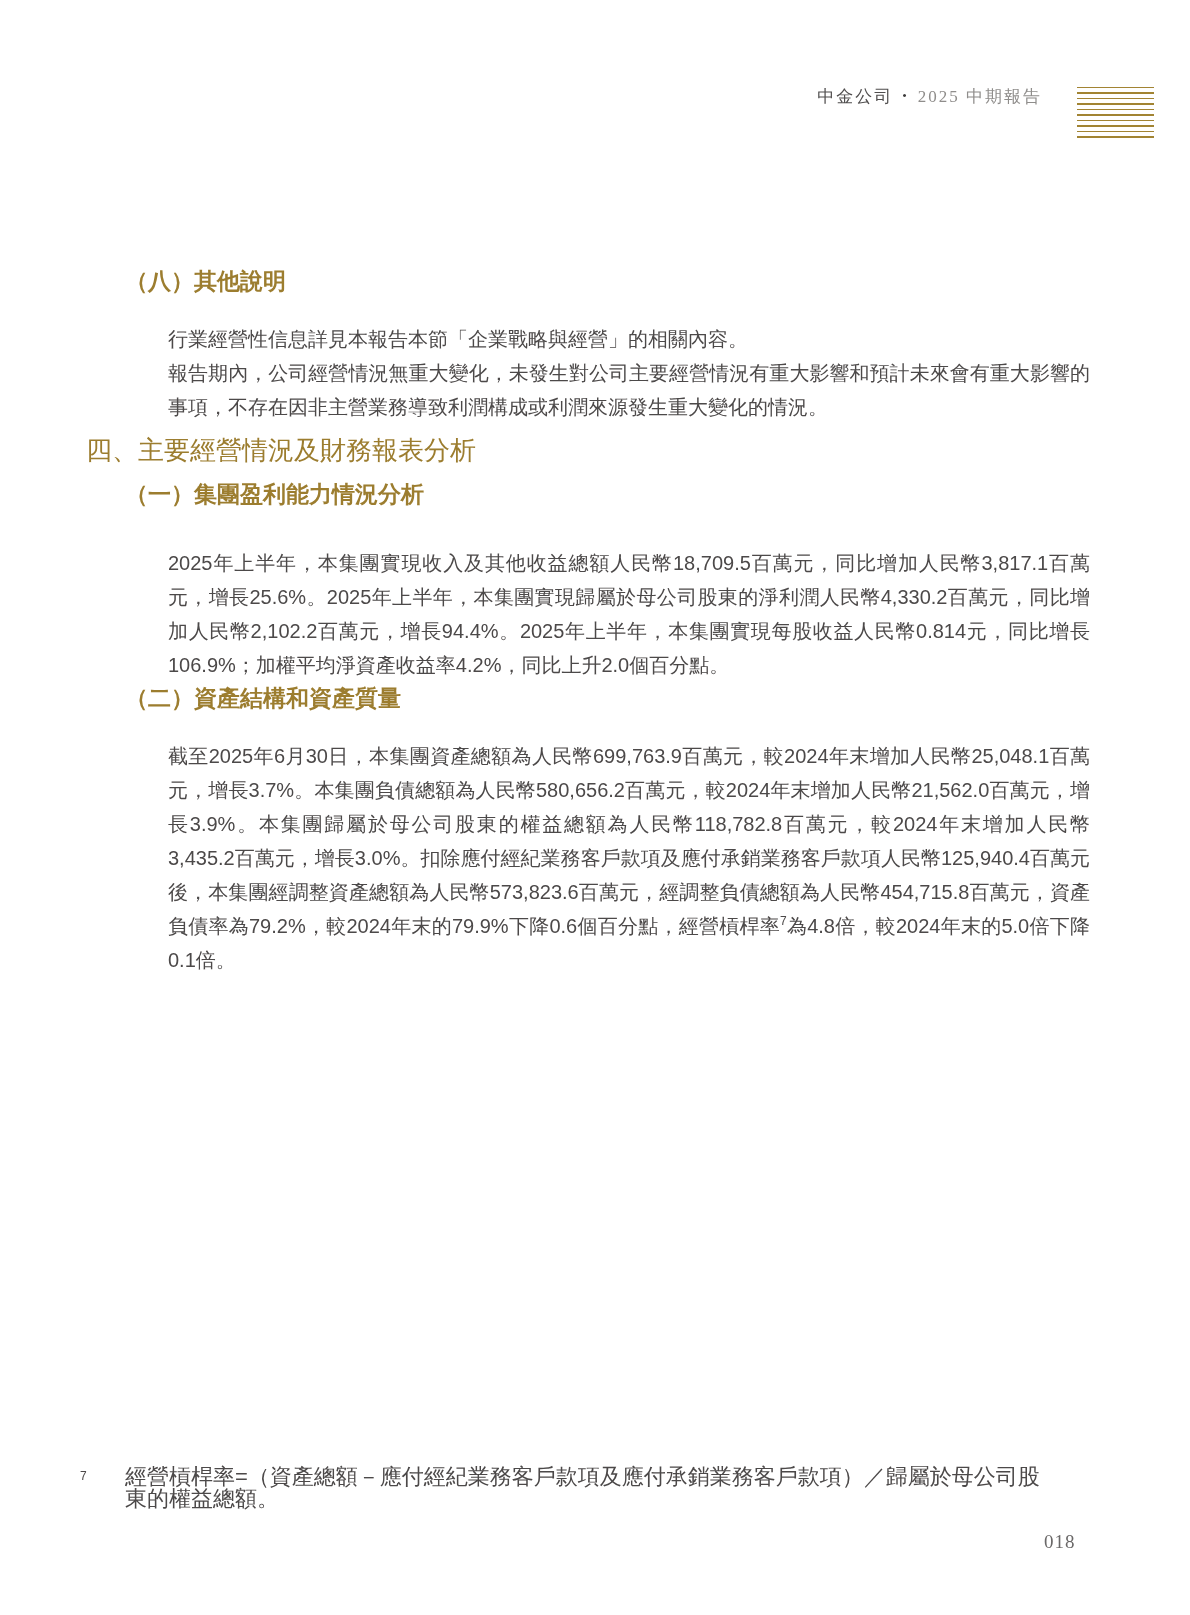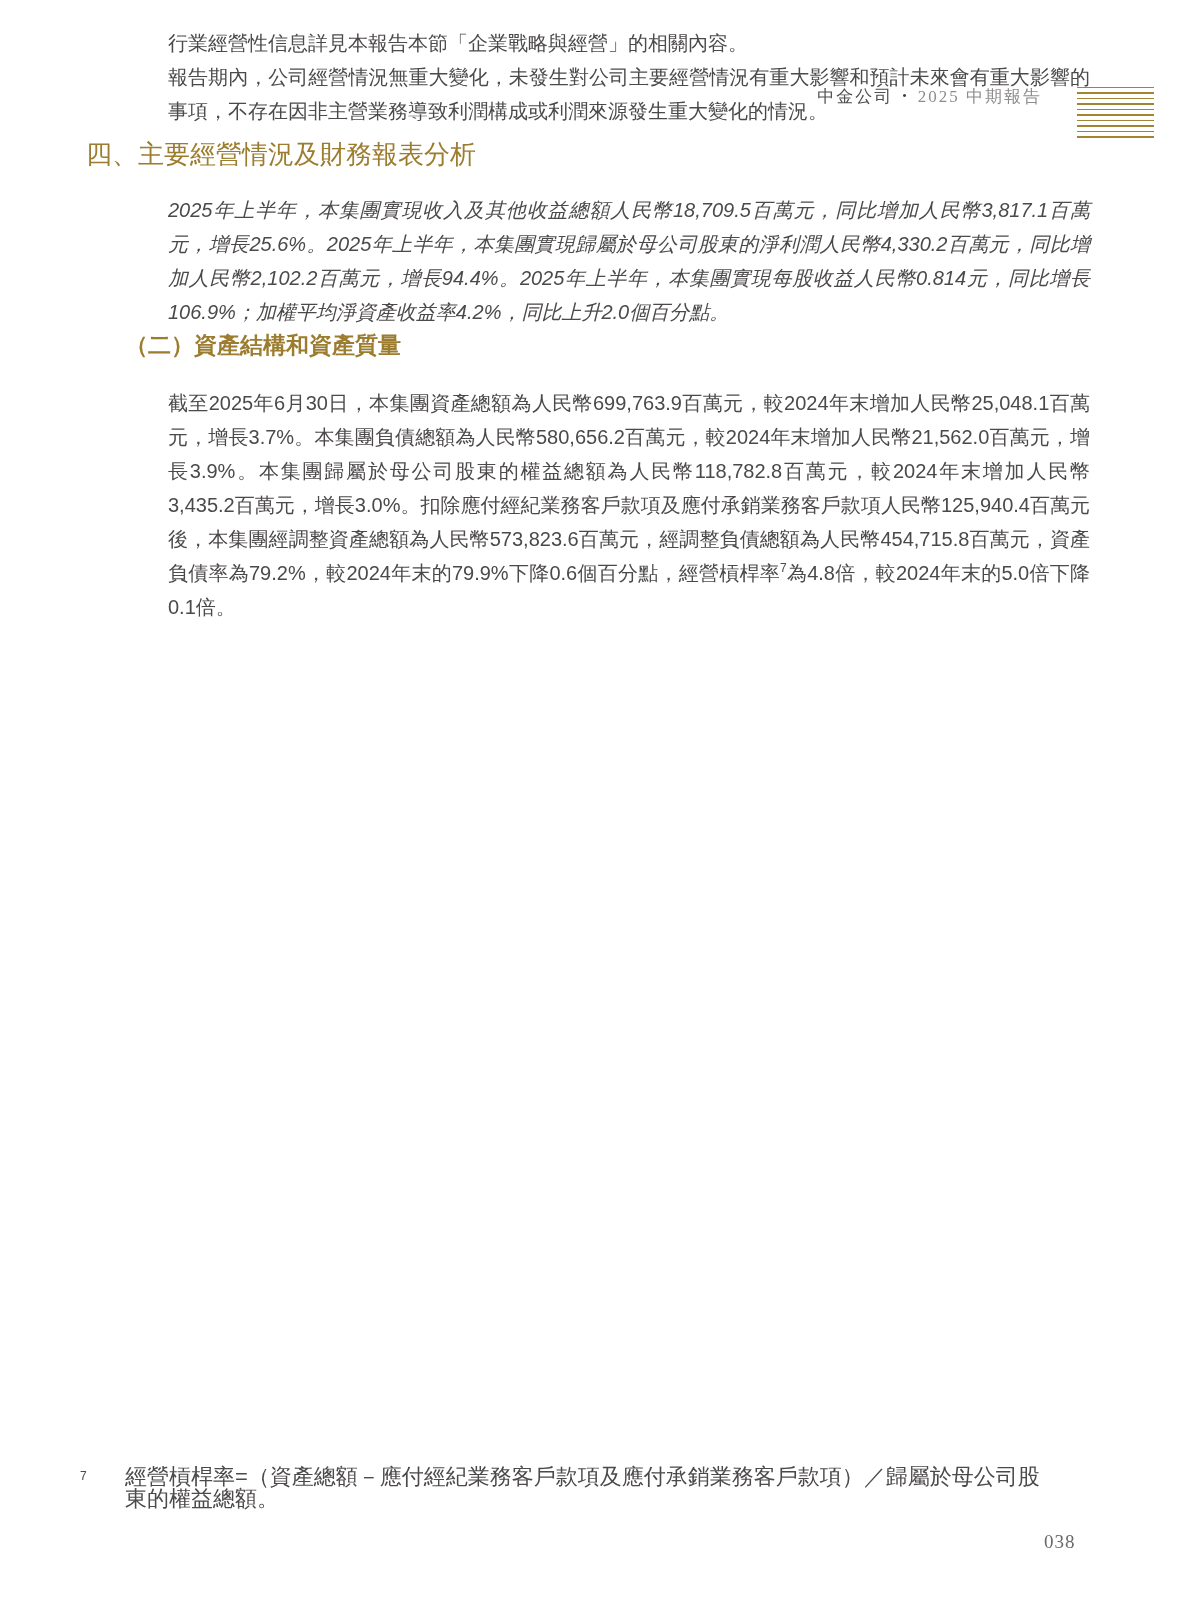--- a/index.html
+++ b/index.html
@@ -66,21 +66,21 @@
   .body {
     margin: 0 0 0 168px;
     width: 922px;
     font-size: 20px;
     line-height: 34px;
     color: #4c4949;
     text-align: justify;
   }
   .mt-after-h  { margin-top: 26px; }
   .mt-para     { }
-  .mt-para-sm  { margin-top: 23px; font-style: italic; }
+  .mt-para-sm  { margin-top: 37px; }
 
   .sup-ref {
     font-size: 12px;
     vertical-align: super;
     line-height: 0;
   }
 
   
   .footnote {
     position: absolute;
@@ -118,37 +118,39 @@
 <div class="doc">
 
   <div class="header">
     <span class="hdr-company">中金公司</span><span class="hdr-dot">•</span><span class="hdr-report">2025 中期報告</span>
   </div>
 
   <div class="stripes"></div>
 
   <div class="content">
 
+    <h2 class="h-sub h-first">（八）其他說明</h2>
 
     <p class="body mt-after-h">行業經營性信息詳見本報告本節「企業戰略與經營」的相關內容。</p>
 
     <p class="body mt-para">報告期內，公司經營情況無重大變化，未發生對公司主要經營情況有重大影響和預計未來會有重大影響的事項，不存在因非主營業務導致利潤構成或利潤來源發生重大變化的情況。</p>
 
     <h1 class="h-main">四、主要經營情況及財務報表分析</h1>
 
+    <h2 class="h-sub h-one">（一）集團盈利能力情況分析</h2>
 
 
     <p class="body mt-para-sm">2025年上半年，本集團實現收入及其他收益總額人民幣18,709.5百萬元，同比增加人民幣3,817.1百萬元，增長25.6%。2025年上半年，本集團實現歸屬於母公司股東的淨利潤人民幣4,330.2百萬元，同比增加人民幣2,102.2百萬元，增長94.4%。2025年上半年，本集團實現每股收益人民幣0.814元，同比增長106.9%；加權平均淨資產收益率4.2%，同比上升2.0個百分點。</p>
 
     <h2 class="h-sub h-two">（二）資產結構和資產質量</h2>
 
     <p class="body mt-after-h"><span>截至2025年6月30日，本集團資產總額為人民幣699,763.9百萬元，較2024年末增加人民幣25,048.1百萬元，增長3.7%。本集團負債總額為人民幣580,656.2百萬元，較2024年末增加人民幣21,562.0百萬元，增長3.9%。本集團歸屬於母公司股東的權益總額為人民幣118,782.8百萬元，較2024年末增加人民幣3,435.2百萬元，增長3.0%。扣除應付經紀業務客戶款項及應付承銷業務客戶款項人民幣125,940.4百萬元後，本集團經調整資產總額為人民幣573,823.6百萬元，經調整負債總額為人民幣454,715.8百萬元，資產負債率為79.2%，較2024年末的79.9%下降0.6個百分點，經營槓桿率</span><span class="sup-ref">7</span><span>為4.8倍，較2024年末的5.0倍下降0.1倍。</span></p>
 
   </div>
 
   <div class="footnote">
     <span class="fn-marker">7</span>
     <span class="fn-text">經營槓桿率=（資產總額－應付經紀業務客戶款項及應付承銷業務客戶款項）／歸屬於母公司股東的權益總額。</span>
   </div>
 
-  <div class="page-number">038</div>
+  <div class="page-number">018</div>
 
 </div>
 
 </body></html>

